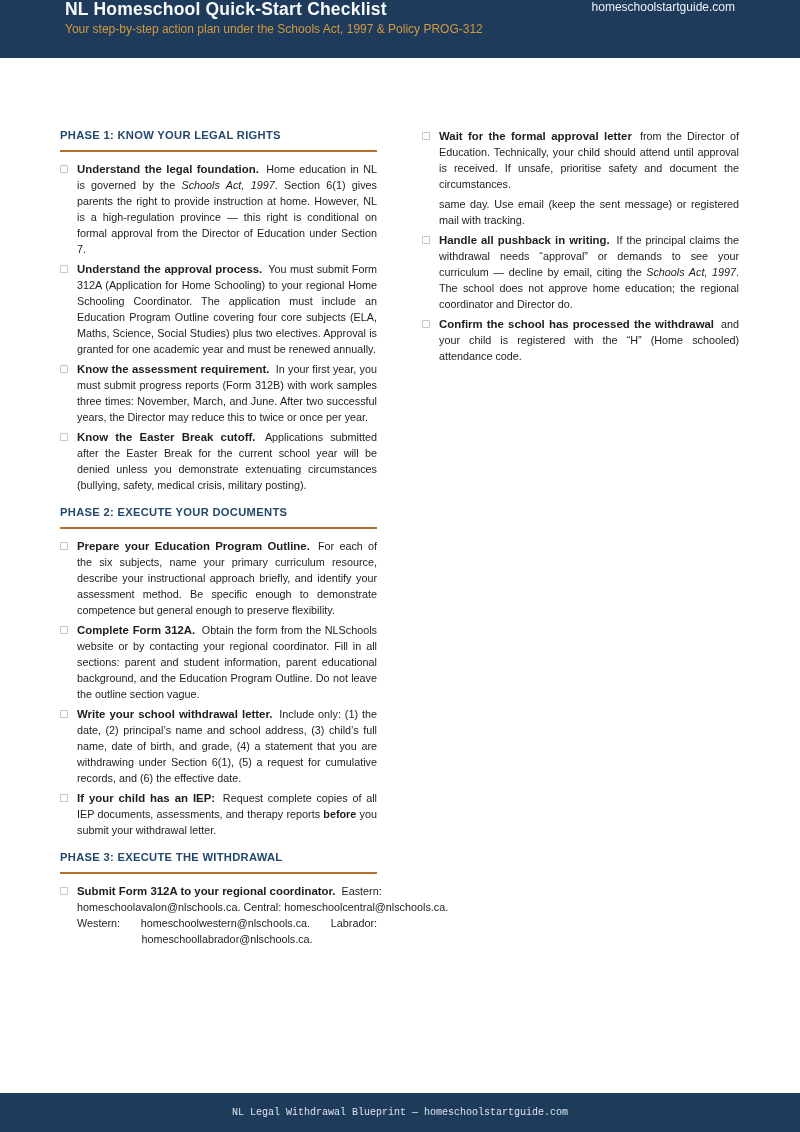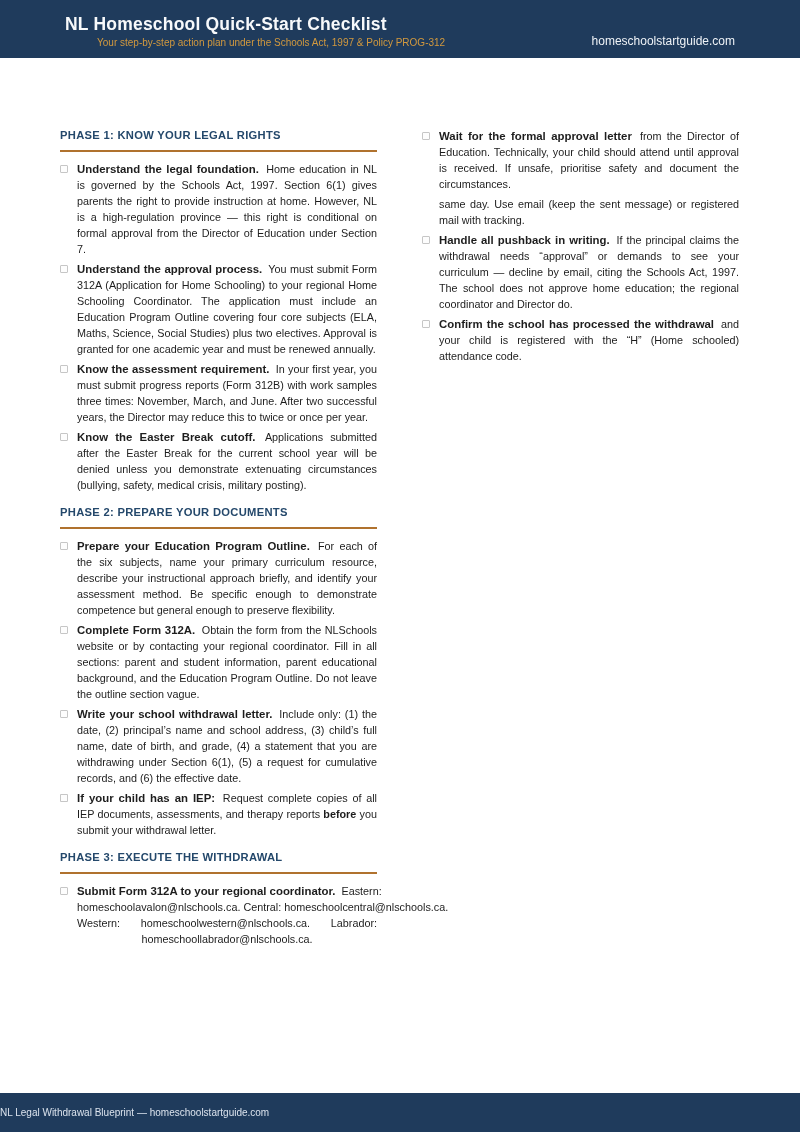--- a/index.html
+++ b/index.html
@@ -13,36 +13,35 @@
     overflow: hidden;
     -webkit-font-smoothing: antialiased;
   }
 
   
   .hdr {
     height: 58px;
     background: var(--header-bg, #1f3b5c);
     display: flex;
     justify-content: space-between;
-    align-items: flex-end;
+    align-items: flex-start;
     padding: 0 65px 9px 65px;
   }
   .hdr-title {
     margin: 0 0 3px 0;
     color: var(--header-text, #f7f9fb);
     font-size: 17.5px;
     font-weight: bold;
     letter-spacing: 0.2px;
     line-height: 1.1;
   }
   .hdr-sub {
     color: var(--subtitle-orange, #d2993e);
-    font-size: 10px;
+    font-size: 12px;
     line-height: 1.2;
-    margin-left: 32px;
   }
   .hdr-site {
     color: #eef2f6;
     font-size: 12px;
     padding-bottom: 1px;
   }
 
   
   .content {
     display: flex;
@@ -82,40 +81,42 @@
     left: 0;
     top: 3.5px;
     width: 8px;
     height: 8px;
     border: 1px solid var(--checkbox-border, #c6c6c6);
     border-radius: 1px;
     background: #fdfdfd;
   }
   .lead { font-weight: bold; font-size: 11.4px; padding-right: 3px; margin-top: 12px; }
   .b { font-weight: bold; }
-  .i { }
+  .i { font-style: italic; }
 
   
   .pline { white-space: nowrap; text-align: center; }
   .pline.jl {
     text-align: justify;
     -moz-text-align-last: justify;
     text-align-last: justify;
   }
 
   
   .ftr {
     position: absolute;
     left: 0;
     bottom: 0;
     width: 800px;
     height: 39px;
     background: var(--header-bg, #1f3b5c);
     display: flex;
     align-items: center;
+    justify-content: center;
+    font-family: Liberation Mono, monospace;
   }
   .ftr-text { color: var(--footer-text, #dbe3ed); font-size: 10px; }
 </style>
 </head>
 <body>
 
 <div class="page">
 
   <header class="hdr">
     <div>
@@ -129,21 +130,21 @@
     <div class="col" id="col-left">
         <div class="section">
           <div class="phase-h">PHASE 1: KNOW YOUR LEGAL RIGHTS</div>
           <div class="phase-divider"></div>
           <div class="item"><span class="checkbox"></span><span><span class="lead">Understand the legal foundation.</span><span> Home education in NL is governed by the </span><span class="i">Schools Act, 1997</span><span>. Section 6(1) gives parents the right to provide instruction at home. However, NL is a high-regulation province — this right is conditional on formal approval from the Director of Education under Section 7.</span></span></div>
           <div class="item"><span class="checkbox"></span><span><span class="lead">Understand the approval process.</span><span> You must submit Form 312A (Application for Home Schooling) to your regional Home Schooling Coordinator. The application must include an Education Program Outline covering four core subjects (ELA, Maths, Science, Social Studies) plus two electives. Approval is granted for one academic year and must be renewed annually.</span></span></div>
           <div class="item"><span class="checkbox"></span><span><span class="lead">Know the assessment requirement.</span><span> In your first year, you must submit progress reports (Form 312B) with work samples three times: November, March, and June. After two successful years, the Director may reduce this to twice or once per year.</span></span></div>
           <div class="item"><span class="checkbox"></span><span><span class="lead">Know the Easter Break cutoff.</span><span> Applications submitted after the Easter Break for the current school year will be denied unless you demonstrate extenuating circumstances (bullying, safety, medical crisis, military posting).</span></span></div>
         </div>
         <div class="section">
-          <div class="phase-h">PHASE 2: PREPARE YOUR DOCUMENTS</div>
+          <div class="phase-h">PHASE 2: EXECUTE YOUR DOCUMENTS</div>
           <div class="phase-divider"></div>
           <div class="item"><span class="checkbox"></span><span><span class="lead">Prepare your Education Program Outline.</span><span> For each of the six subjects, name your primary curriculum resource, describe your instructional approach briefly, and identify your assessment method. Be specific enough to demonstrate competence but general enough to preserve flexibility.</span></span></div>
           <div class="item"><span class="checkbox"></span><span><span class="lead">Complete Form 312A.</span><span> Obtain the form from the NLSchools website or by contacting your regional coordinator. Fill in all sections: parent and student information, parent educational background, and the Education Program Outline. Do not leave the outline section vague.</span></span></div>
           <div class="item"><span class="checkbox"></span><span><span class="lead">Write your school withdrawal letter.</span><span> Include only: (1) the date, (2) principal’s name and school address, (3) child’s full name, date of birth, and grade, (4) a statement that you are withdrawing under Section 6(1), (5) a request for cumulative records, and (6) the effective date.</span></span></div>
           <div class="item"><span class="checkbox"></span></div>
           <div class="item"><span class="checkbox"></span><span><span class="lead">If your child has an IEP:</span><span> Request complete copies of all IEP documents, assessments, and therapy reports </span><span class="b">before</span><span> you submit your withdrawal letter.</span></span></div>
         </div>
         <div class="section">
           <div class="phase-h">PHASE 3: EXECUTE THE WITHDRAWAL</div>
           <div class="phase-divider"></div>

